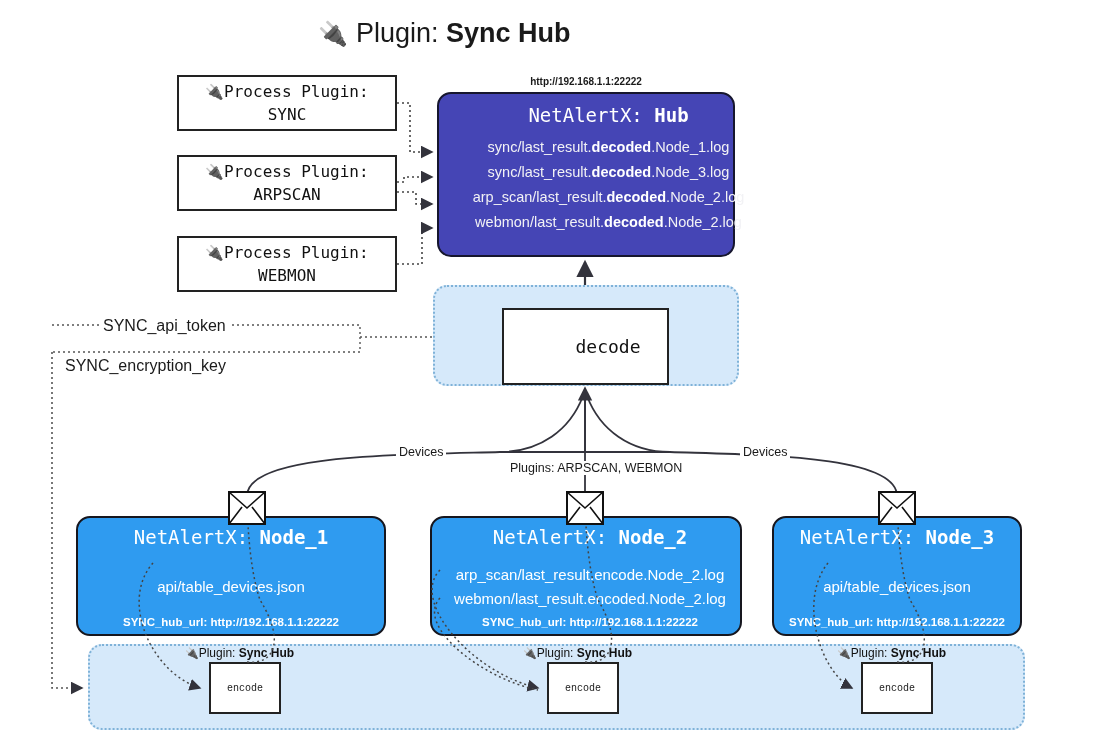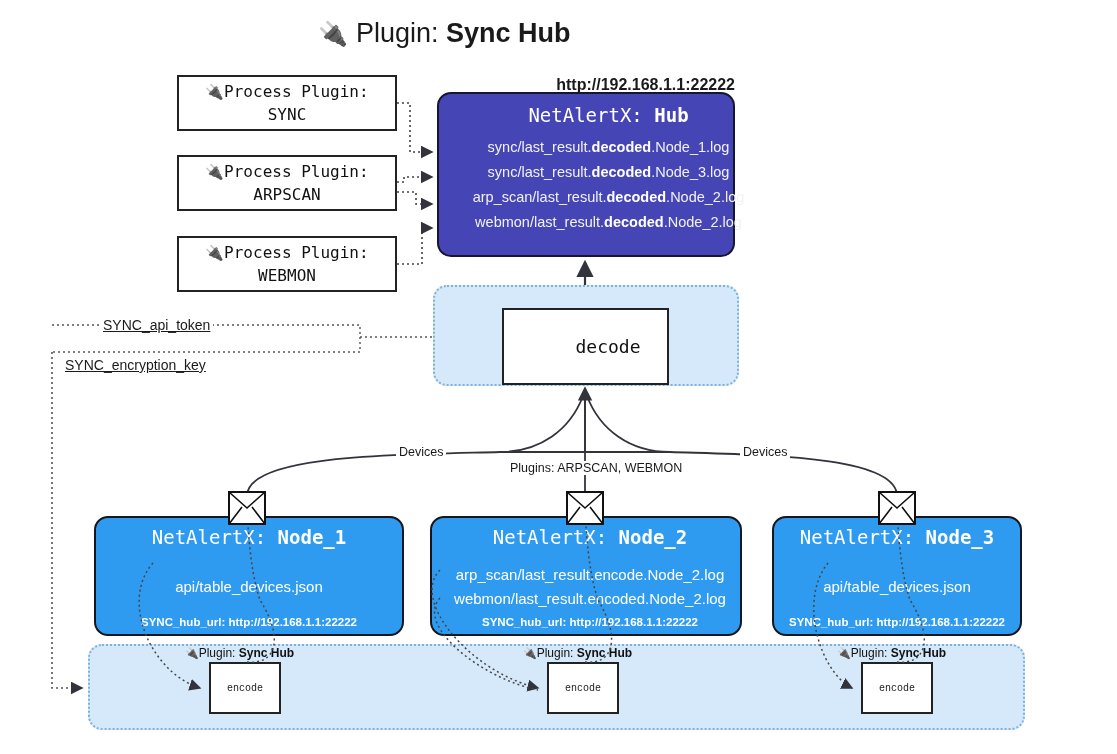--- a/index.html
+++ b/index.html
@@ -85,22 +85,22 @@
     font-size: 14.5px;
     line-height: 1.72;
     white-space: nowrap;
     color: #f2f2f5;
   }
   #hub .log-line b { font-weight: bold; color: #ffffff; }
   #hub-url {
     position: absolute;
     left: 437px; top: 76px;
     width: 298px;
-    text-align: right;
-    font-size: 16px;
+    text-align: center;
+    font-size: 10px;
     font-weight: bold;
     color: #1a1a1a;
     z-index: 4;
     white-space: nowrap;
   }
 
   
   .blue-container {
     position: absolute;
     background: #d6e9fa;
@@ -204,27 +204,26 @@
     position: absolute;
     font-size: 12.5px;
     color: #1a1a1a;
     background: #ffffff;
     padding: 0 3px;
     z-index: 4;
     white-space: nowrap;
   }
   .path-label {
     position: absolute;
-    font-size: 14px;
+    font-size: 16px;
     color: #1a1a1a;
     background: #ffffff;
     padding: 0 3px;
     z-index: 4;
     white-space: nowrap;
-    text-decoration: underline;
   }
 </style>
 </head>
 <body>
 
 <div id="canvas">
 
   <div id="title">
     <span class="plug">🔌</span>
     <span>Plugin: </span><span class="bold">Sync Hub</span>
@@ -302,21 +301,21 @@
     <rect x="1" y="1" width="36" height="32" fill="#ffffff" stroke="#111" stroke-width="2"></rect>
     <path d="M1,1 L19,17 L37,1" fill="none" stroke="#111" stroke-width="1.6"></path>
     <path d="M1,33 L14,16 M37,33 L24,16" fill="none" stroke="#111" stroke-width="1.6"></path>
   </svg>
   <svg class="envelope" style="left:878px;" viewBox="0 0 38 34">
     <rect x="1" y="1" width="36" height="32" fill="#ffffff" stroke="#111" stroke-width="2"></rect>
     <path d="M1,1 L19,17 L37,1" fill="none" stroke="#111" stroke-width="1.6"></path>
     <path d="M1,33 L14,16 M37,33 L24,16" fill="none" stroke="#111" stroke-width="1.6"></path>
   </svg>
 
-  <div class="node-box" style="left:94px; width:310px;">
+  <div class="node-box" style="left:76px; width:310px;">
     <div class="n-title"><span>NetAlertX: </span><span class="b">Node_1</span></div>
     <div class="n-body">
       <div class="n-line">api/table_devices.json</div>
     </div>
     <div class="n-foot">SYNC_hub_url: http://192.168.1.1:22222</div>
   </div>
 
   <div class="node-box" style="left:430px; width:312px;padding-left:8px;">
     <div class="n-title"><span>NetAlertX: </span><span class="b">Node_2</span></div>
     <div class="n-body">

